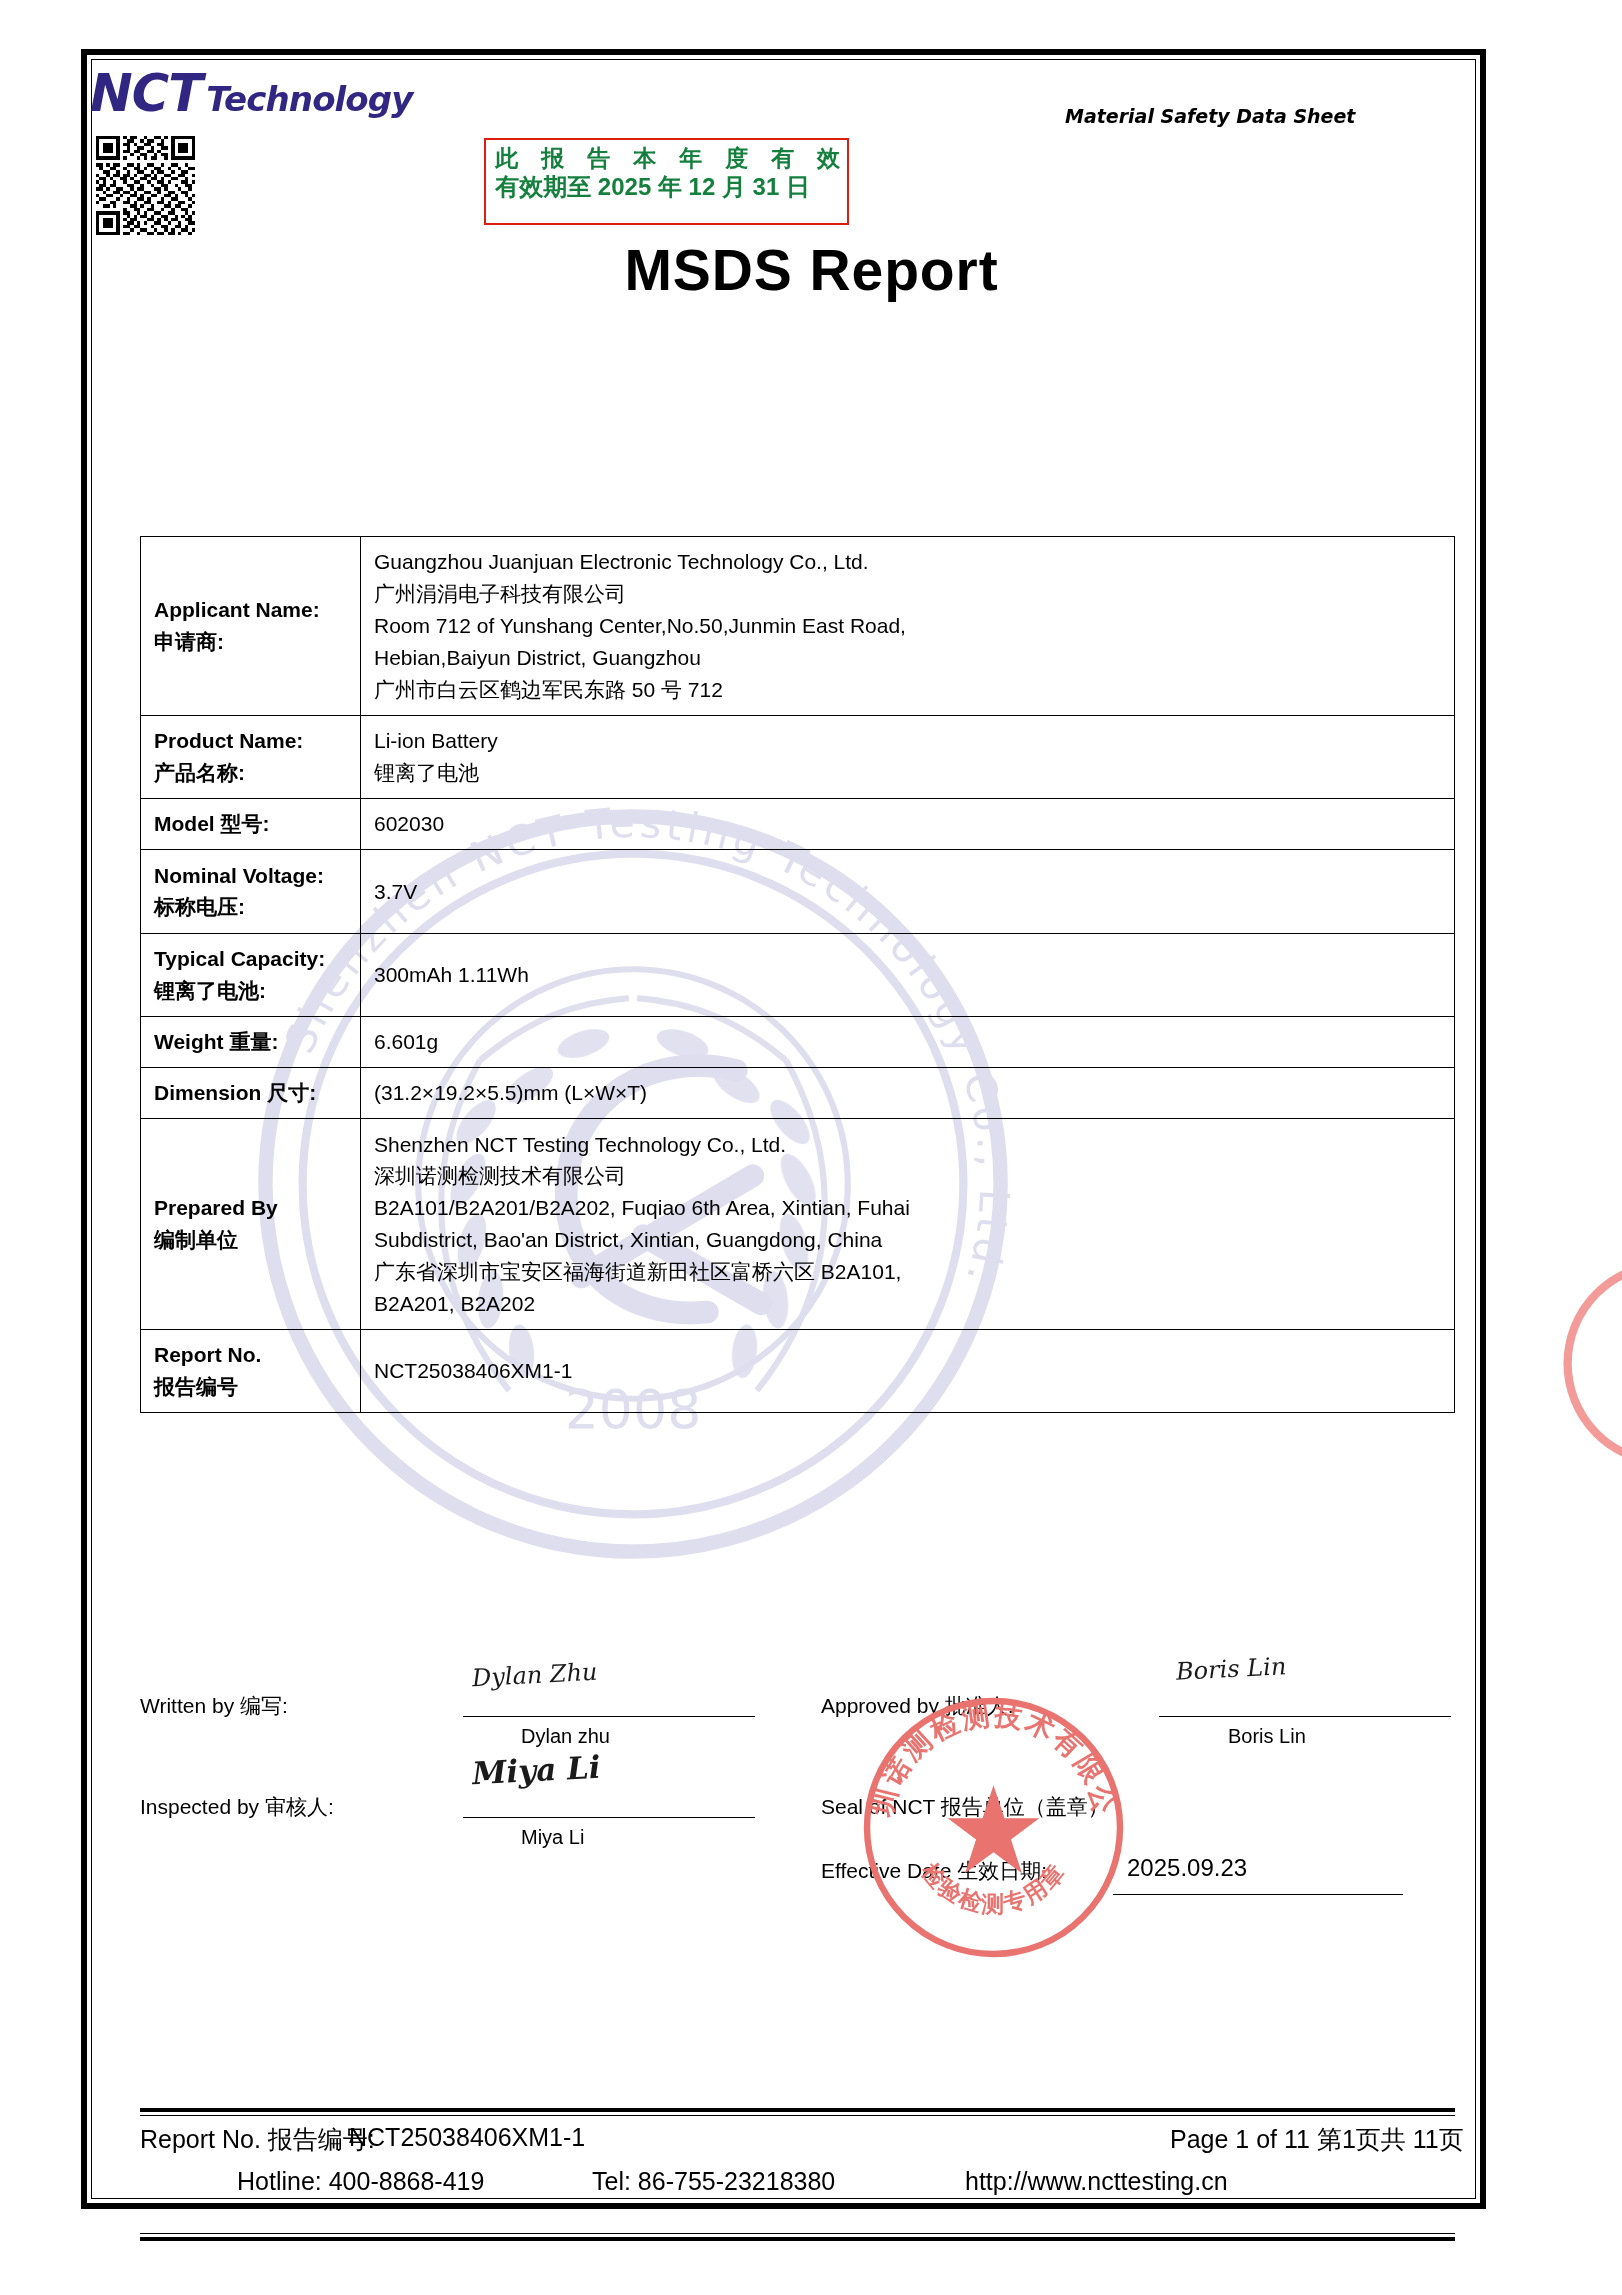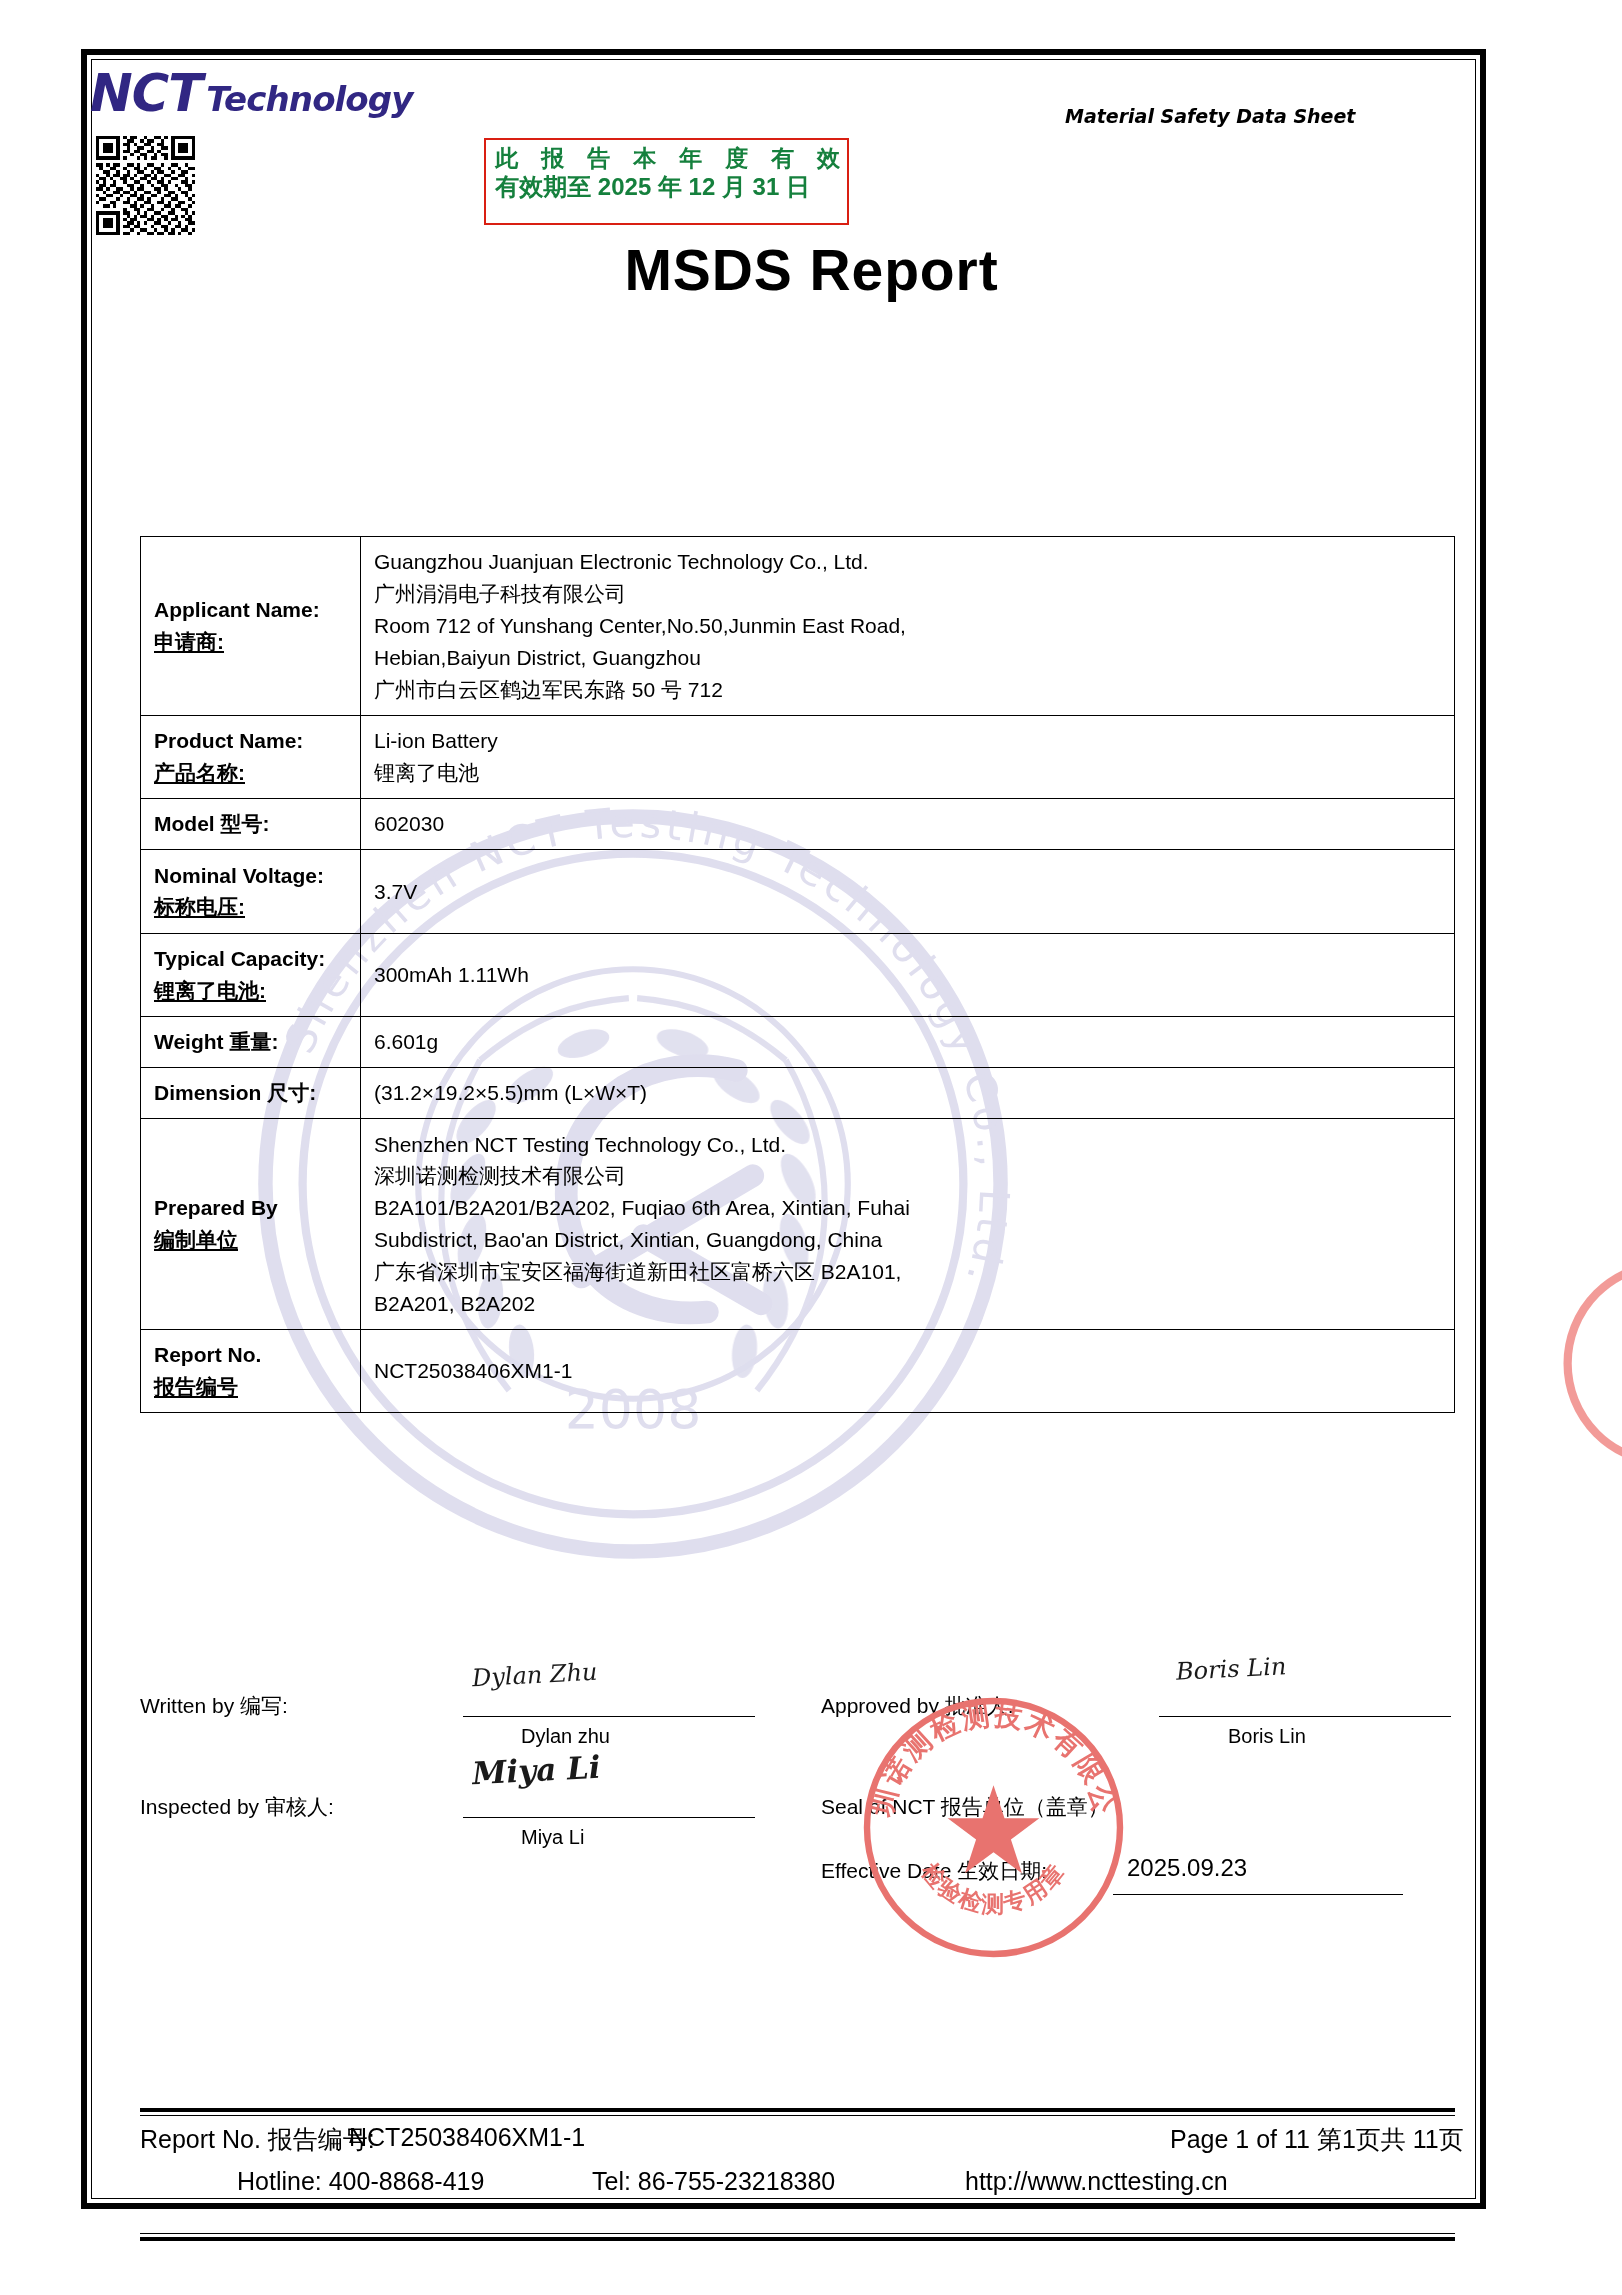--- a/index.html
+++ b/index.html
@@ -146,21 +146,21 @@
     border: 1.8px solid #000;
     padding: 9.2px 13px;
     vertical-align: middle;
     font-size: 21px;
     line-height: 1.52;
   }
   #info-table td.k {
     width: 193px;
     font-weight: bold;
   }
-  #info-table td.k .cn { font-weight: bold; text-decoration: underline; }
+  #info-table td.k .cn { font-weight: bold; }
   #info-table td.v { font-weight: normal; }
   .en-line { display: block; white-space: nowrap; }
   .cn-line { display: block; white-space: nowrap; }
   .wrap-line { display: block; }
 
   
   #sig-block {
     left: 140px;
     top: 1644px;
     width: 1315px;

